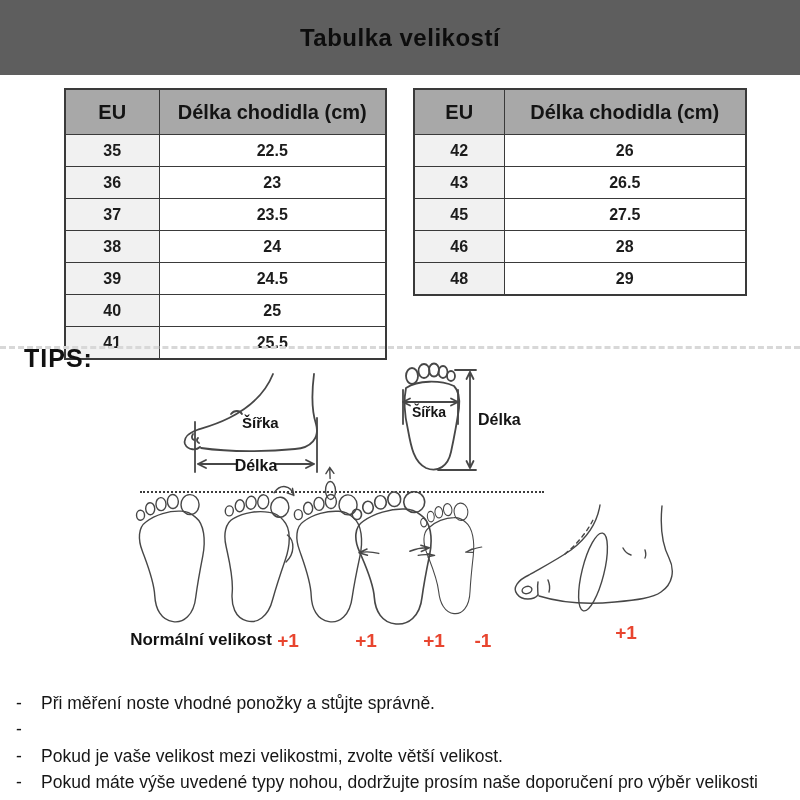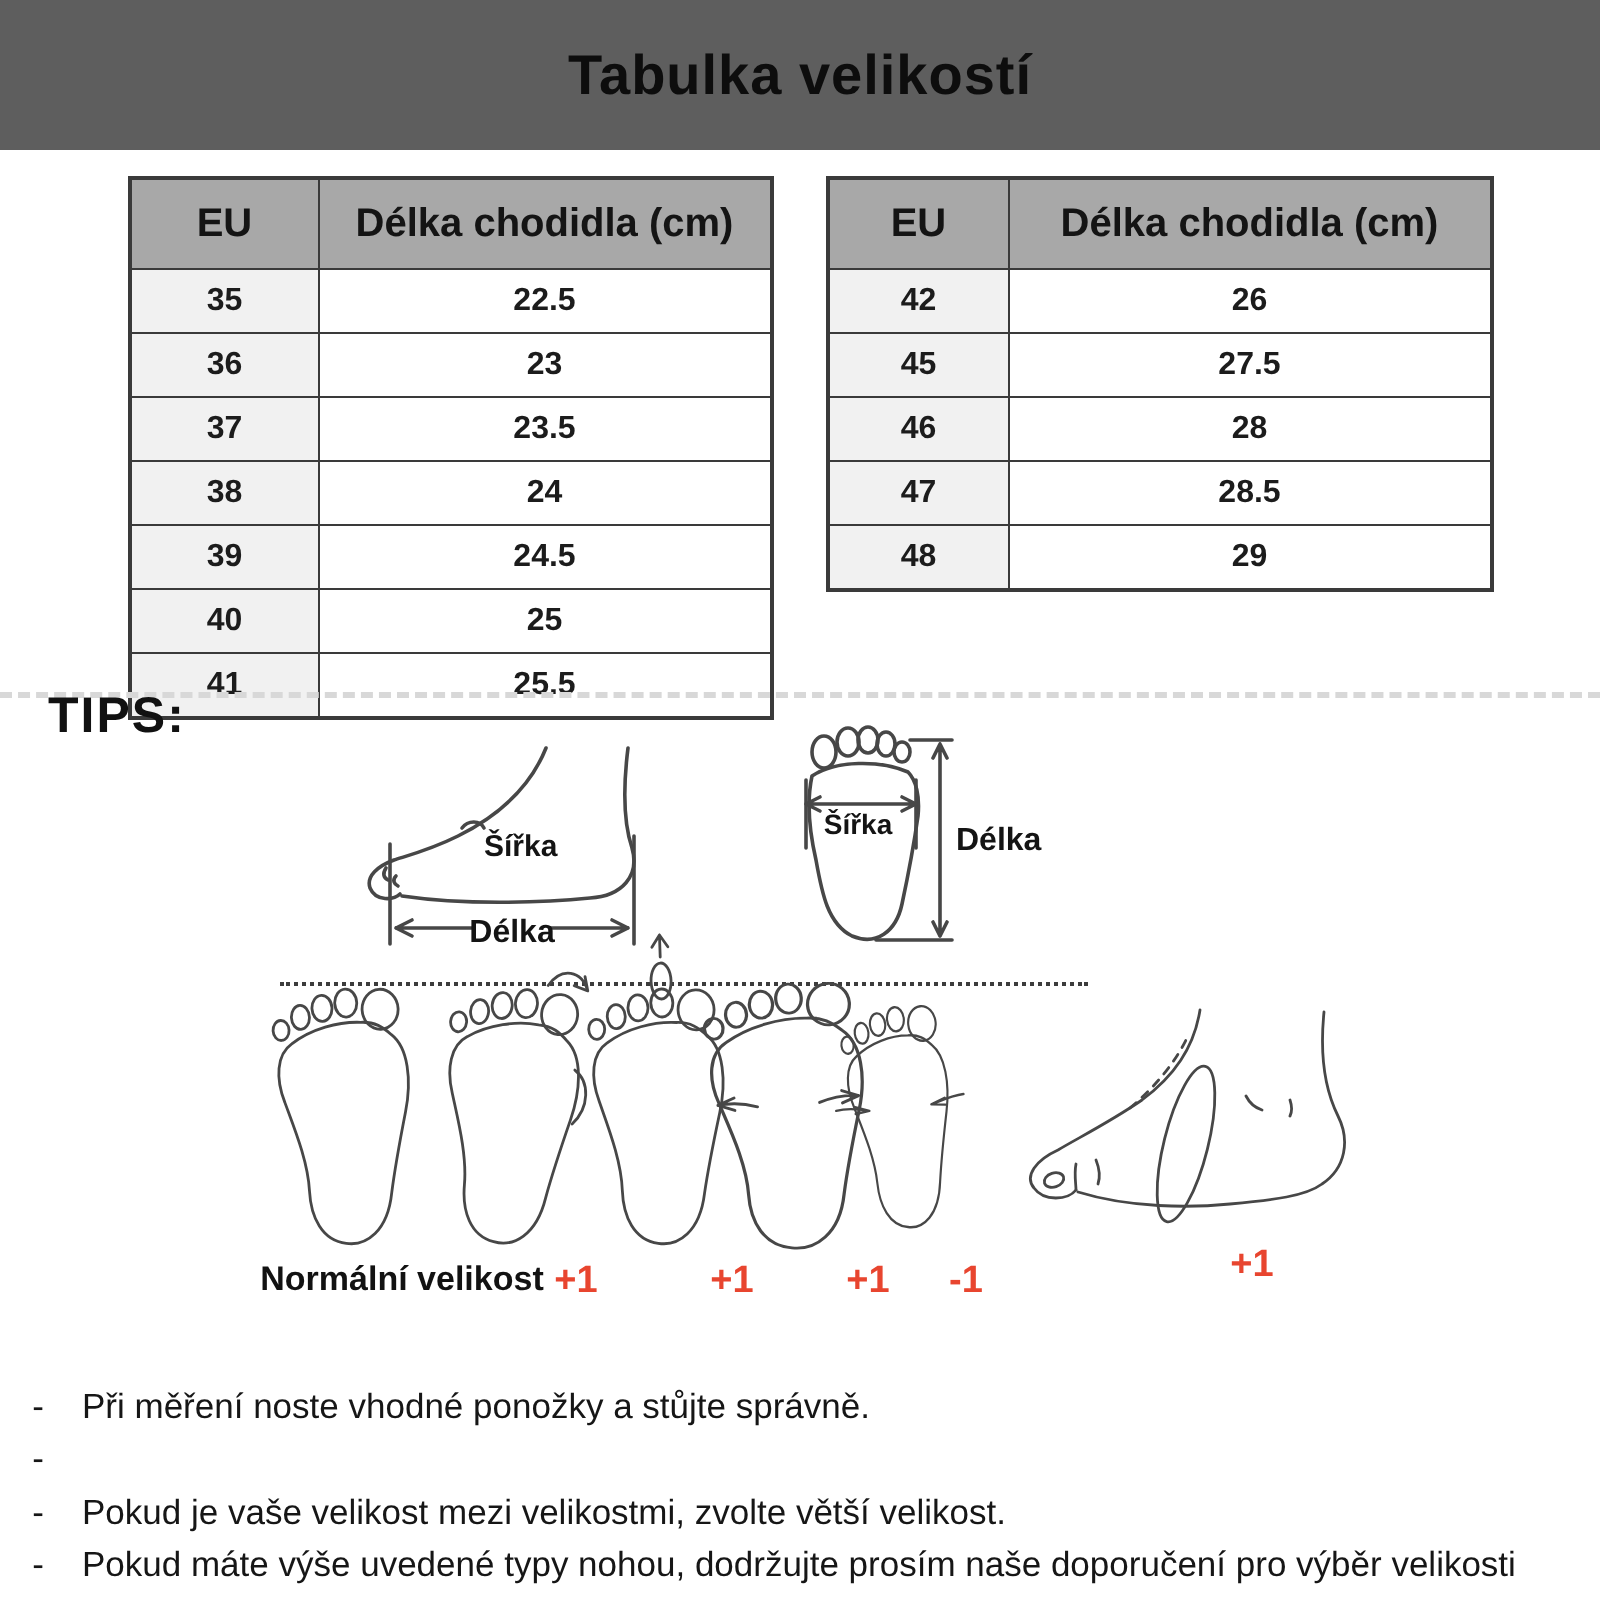--- a/index.html
+++ b/index.html
@@ -2,21 +2,21 @@
 <html><head>
 <meta charset="utf-8">
 <style>
   html,body{margin:0;padding:0;background:#fff;}
   .page{position:relative;width:800px;height:800px;background:#ffffff;overflow:hidden;
         font-family:"Liberation Sans",sans-serif;color:#161616;}
 
   
   .banner{position:absolute;left:0;top:0;width:800px;height:75px;background:#5e5e5e;
           display:flex;align-items:center;justify-content:center;}
-  .banner h1{margin:0;font-size:28px;font-weight:bold;color:#0d0d0d;letter-spacing:.5px;}
+  .banner h1{margin:0;font-size:24px;font-weight:bold;color:#0d0d0d;letter-spacing:.5px;}
 
   
   table.size-table{position:absolute;top:88px;border-collapse:collapse;table-layout:fixed;
                    border:2.5px solid #3a3a3a;padding-left:28px;}
   table.size-table.left{left:64px;width:323px;}
   table.size-table.right{left:413px;width:334px;}
   .size-table th{background:#a8a8a8;height:42px;font-size:20px;font-weight:bold;color:#141414;
                  border:1.5px solid #3a3a3a;text-align:center;}
   .size-table td{height:29px;font-size:16px;font-weight:bold;color:#1c1c1c;
                  border:1.5px solid #3a3a3a;text-align:center;background:#ffffff;}
@@ -110,30 +110,30 @@
         <th>EU</th>
         <th>Délka chodidla (cm)</th>
       </tr>
     </thead>
     <tbody>
         <tr>
           <td>42</td>
           <td>26</td>
         </tr>
         <tr>
+          <td>43</td>
+          <td>26.5</td>
+        </tr>
+        <tr>
           <td>45</td>
           <td>27.5</td>
         </tr>
         <tr>
           <td>46</td>
           <td>28</td>
-        </tr>
-        <tr>
-          <td>47</td>
-          <td>28.5</td>
         </tr>
         <tr>
           <td>48</td>
           <td>29</td>
         </tr>
       </tbody>
   </table>
 
   <div class="divider"></div>
 

